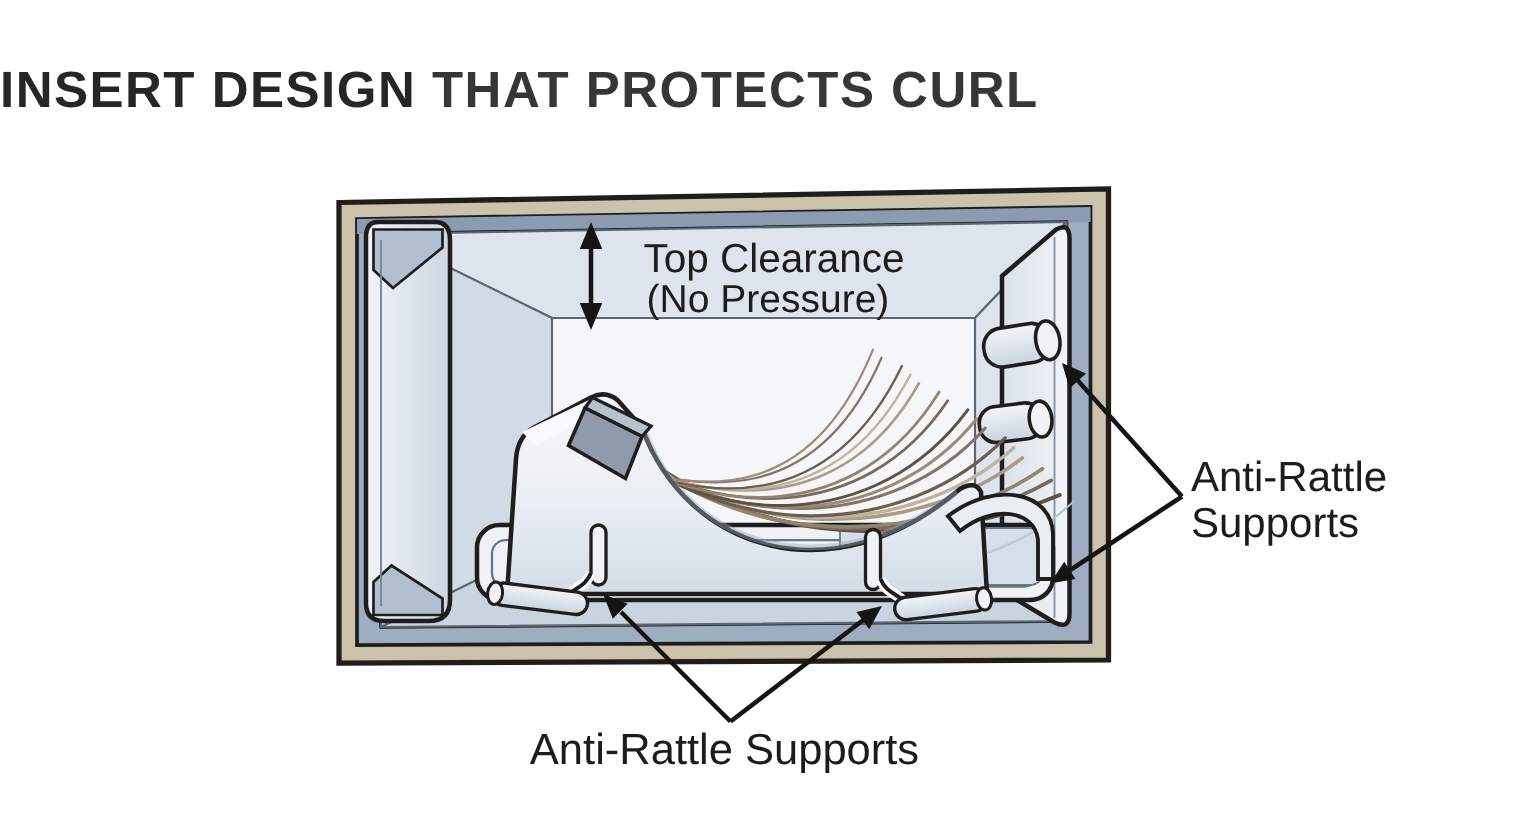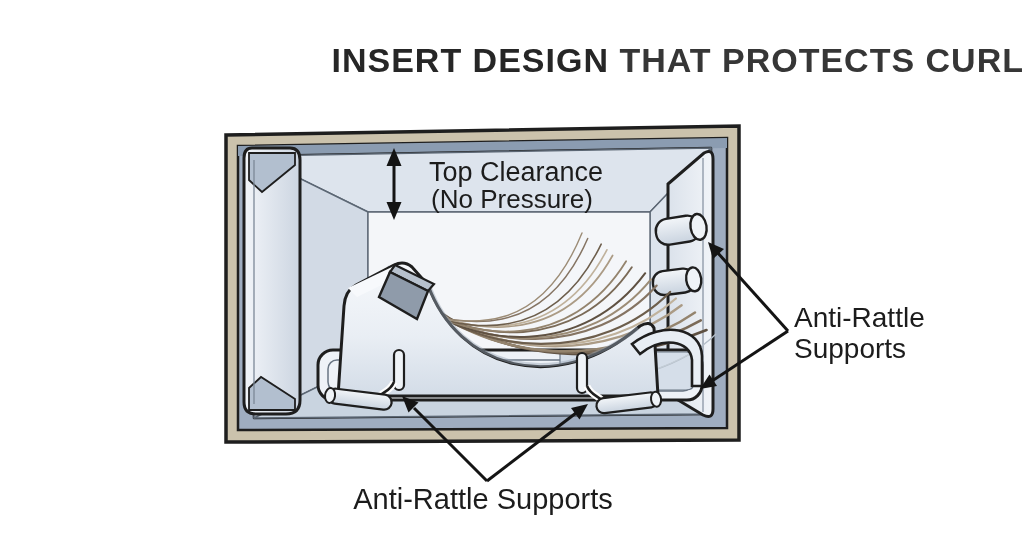--- a/index.html
+++ b/index.html
@@ -10,21 +10,21 @@
     --back-wall:#f4f6f9; --panel-light:#e9eef4; --flap-blue:#b2bfcf;
     --tray-light:#eef2f7; --tray-shadow:#ccd6e3; --basin:#d5dee9;
     --clip-front:#8f9baa; --clip-top:#b7c1cd;
   }
   html,body{margin:0;padding:0;}
   body{
     width:1024px;height:559px;background:var(--background);
     font-family:"Liberation Sans", sans-serif;position:relative;overflow:hidden;
   }
   .page-title{
-    position:absolute;top:42px;left:0;width:1024px;text-align:right;
+    position:absolute;top:42px;left:0;width:1024px;text-align:left;
     font-size:34px;line-height:36px;color:var(--title-text);
     letter-spacing:1px;margin:0;white-space:nowrap;
   }
   .page-title .em{font-weight:800;}
   .page-title .rest{font-weight:600;opacity:.92;}
   svg.diagram{position:absolute;left:0;top:0;}
   .ol{stroke:var(--outline);}
   .lbl{
     font-family:"Liberation Sans", sans-serif;fill:var(--label-text);
   }

